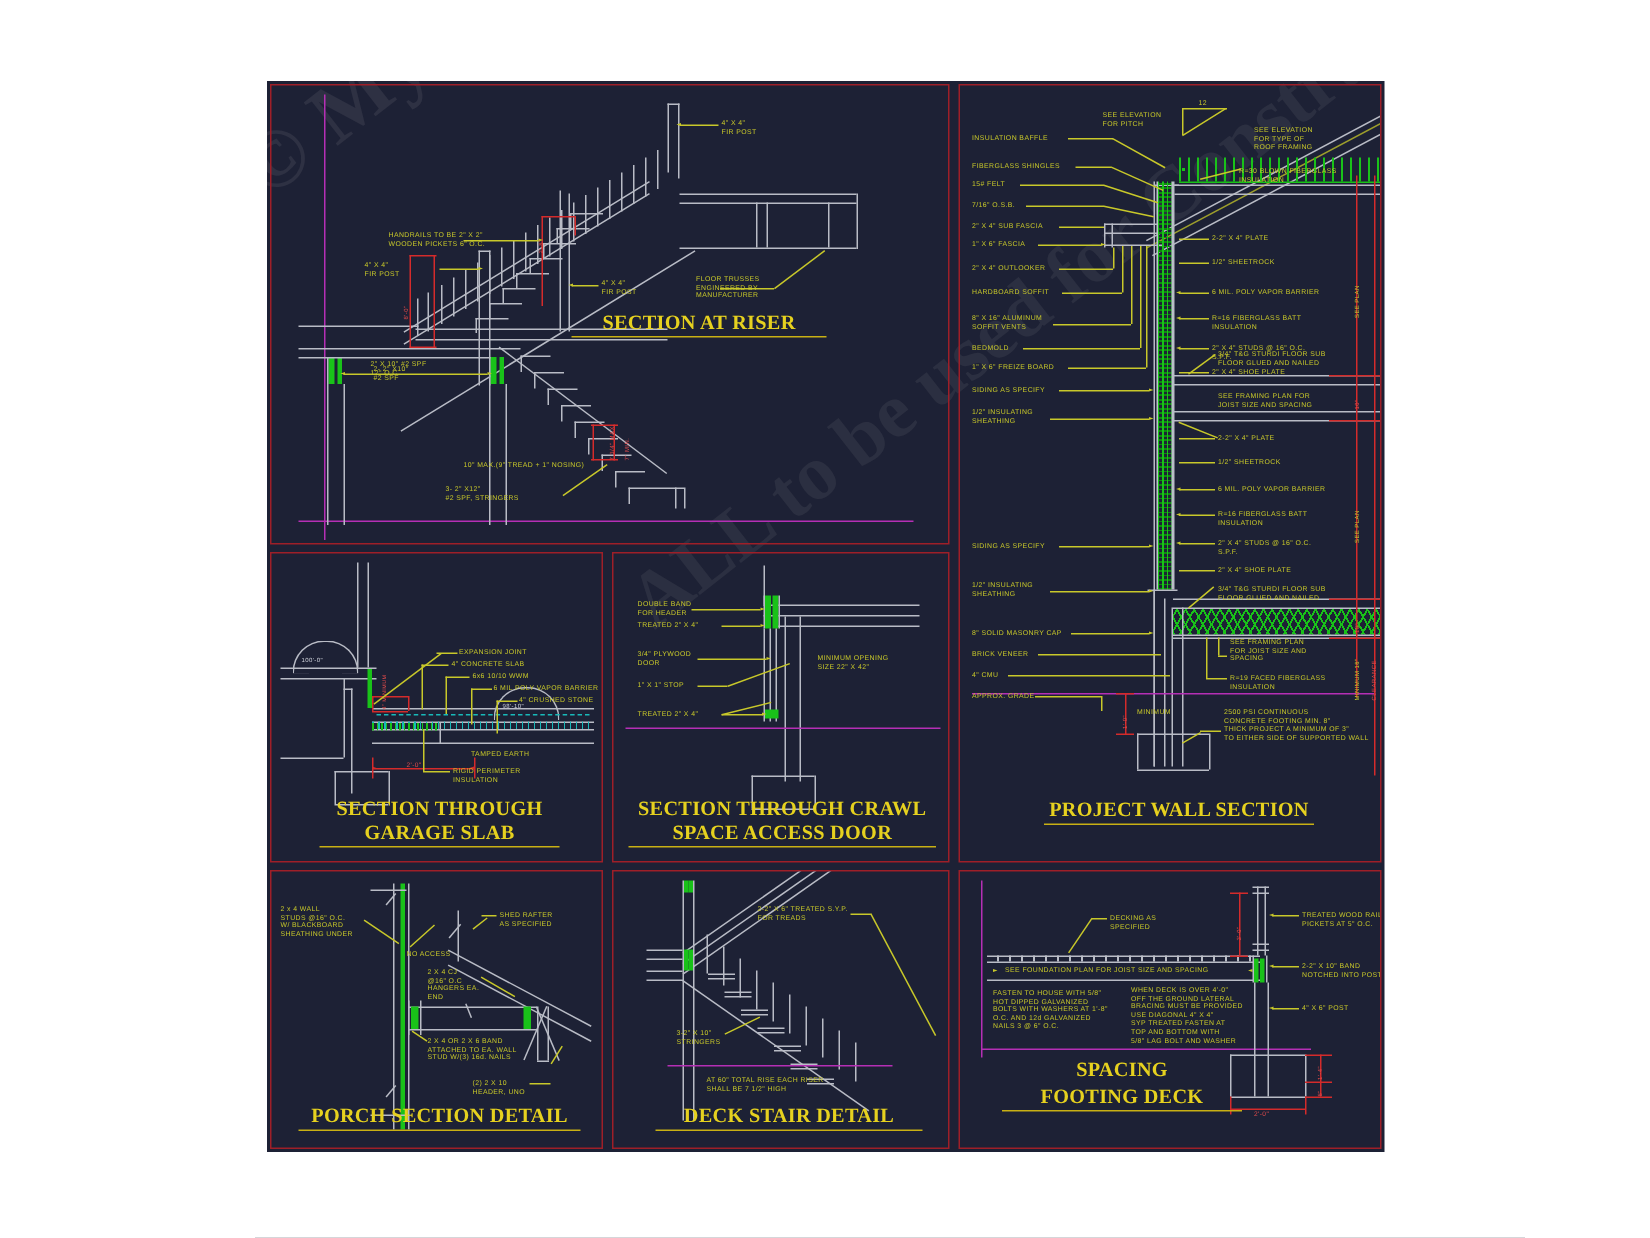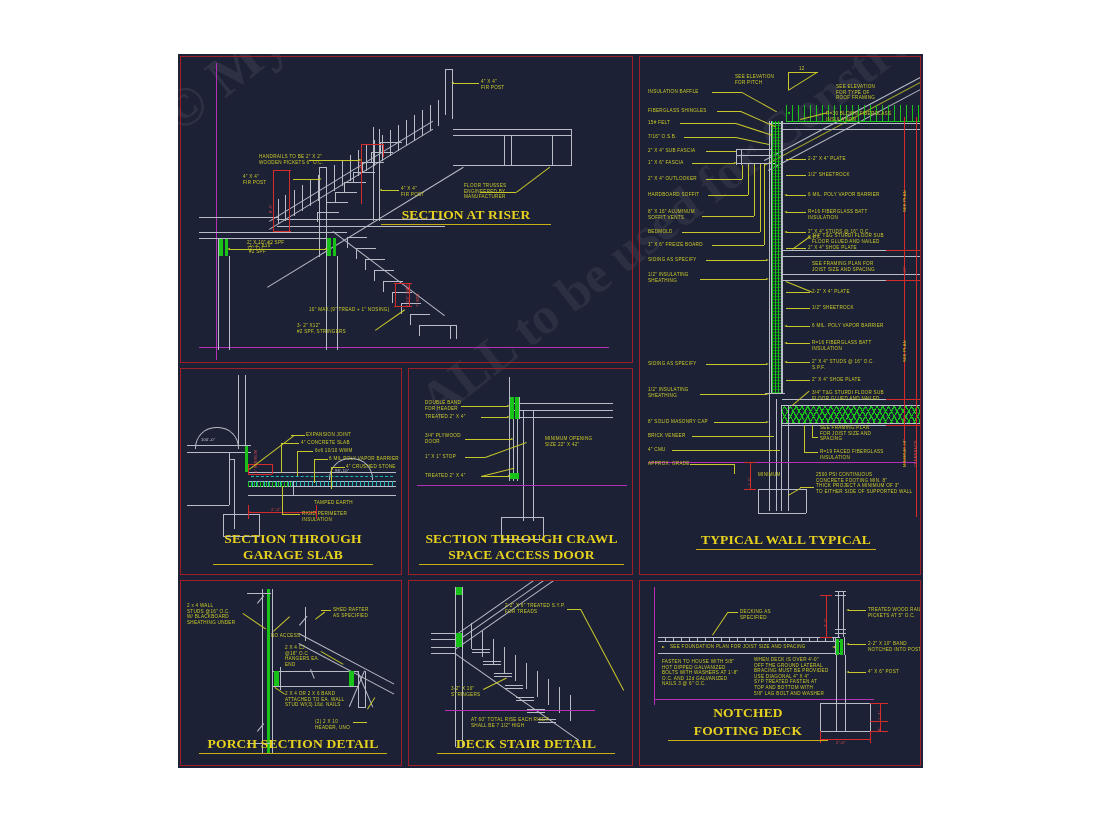--- a/index.html
+++ b/index.html
@@ -629,21 +629,21 @@
     <div class="lead v" style="left:164px;top:368px;height:27px;"></div>
     <div class="lead h" style="left:164px;top:395px;width:14px;"></div>
 
     <div class="t" style="left:176px;top:415px;">2500 PSI CONTINUOUS
 CONCRETE FOOTING MIN. 8"
 THICK PROJECT A MINIMUM OF 3"
 TO EITHER SIDE OF SUPPORTED WALL</div>
     <div class="lead h" style="left:160px;top:430px;width:14px;"></div>
     <div class="diagy" style="left:148px;top:438px;width:14px;transform:rotate(-30deg);"></div>
 
-    <div class="title" style="left:56px;top:475px;width:180px;text-align:center;">TYPICAL WALL TYPICAL</div>
+    <div class="title" style="left:56px;top:475px;width:180px;text-align:center;">PROJECT WALL SECTION</div>
    </div>
   </div>
 
   <div class="panel" style="left:230px;top:526px;width:225px;height:186px;">
    <div class="panel-inner">
 
     <div class="diag" style="left:46px;top:54px;width:152px;transform:rotate(-35deg);"></div>
     <div class="diag" style="left:46px;top:61px;width:152px;transform:rotate(-35deg);"></div>
     <div class="diag" style="left:46px;top:68px;width:152px;transform:rotate(-35deg);"></div>
 
@@ -841,19 +841,19 @@
 O.C. AND 12d GALVANIZED
 NAILS 3 @ 6" O.C.</div>
     <div class="t" style="left:114px;top:76px;">WHEN DECK IS OVER 4'-0"
 OFF THE GROUND LATERAL
 BRACING MUST BE PROVIDED
 USE DIAGONAL 4" X 4"
 SYP TREATED FASTEN AT
 TOP AND BOTTOM WITH
 5/8" LAG BOLT AND WASHER</div>
 
-    <div class="title two" style="left:48px;top:124px;width:120px;text-align:center;border-bottom:none;">NOTCHED</div>
+    <div class="title two" style="left:48px;top:124px;width:120px;text-align:center;border-bottom:none;">SPACING</div>
     <div class="title two" style="left:28px;top:142px;width:160px;text-align:center;">FOOTING DECK</div>
    </div>
   </div>
 
  </div>
 </div>
 
 </body></html>

